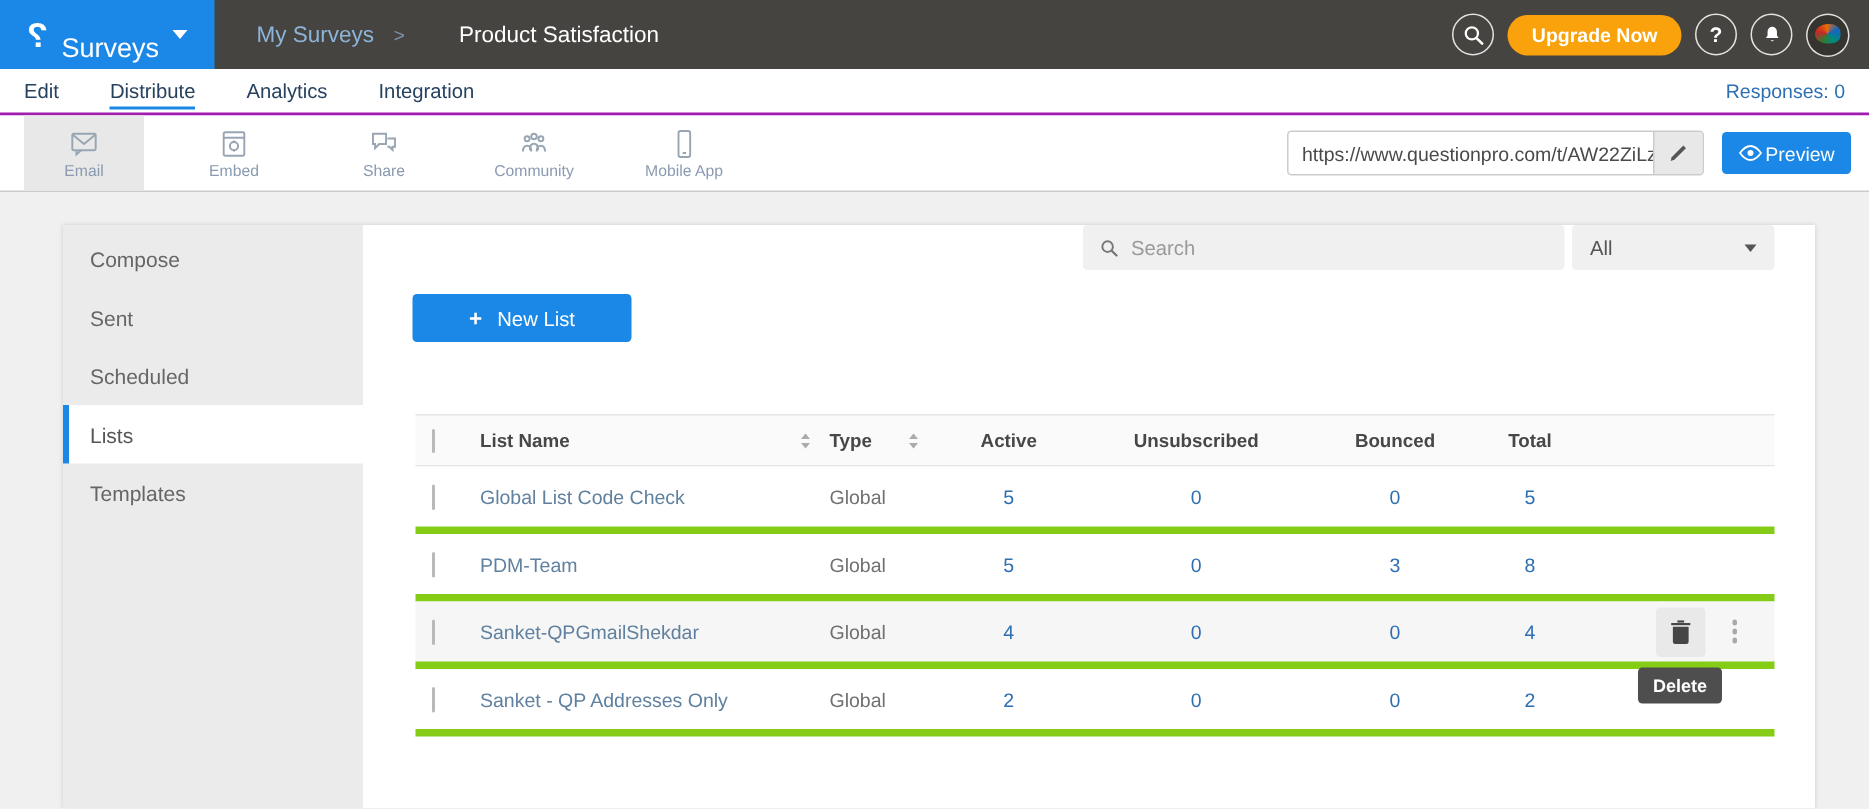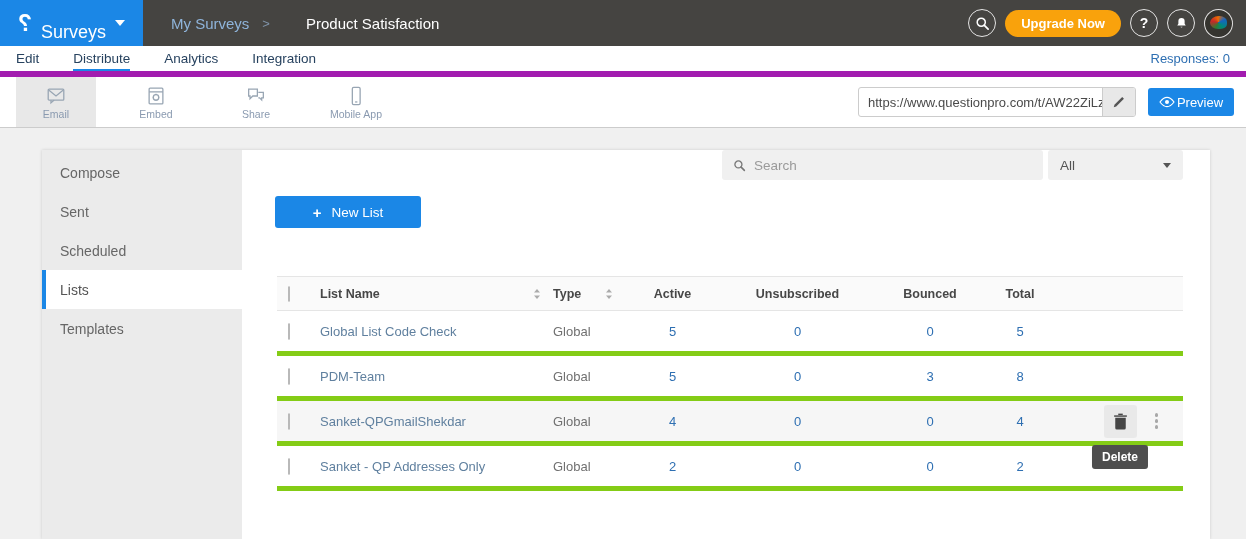--- a/index.html
+++ b/index.html
@@ -23,21 +23,21 @@
     display:flex; align-items:center; justify-content:center; color:#fff; font-size:14px;
     font-weight:bold; cursor:pointer; flex:none; }
   .upgrade { height:27px; border-radius:14px; background:#f9a20c; color:#fff; font-weight:bold;
     font-size:13px; padding:0 16px; display:flex; align-items:center; cursor:pointer; }
   .avatar { width:29px; height:29px; border-radius:50%; border:1.5px solid rgba(255,255,255,.85);
     background:#35342f; position:relative; overflow:hidden; cursor:pointer; }
   .avatar i { position:absolute; left:5px; top:6px; width:17px; height:13px; border-radius:60% 50% 45% 55%;
     background:conic-gradient(from 210deg,#2e7d32,#c62828,#ef6c00,#1565c0,#00897b,#2e7d32); }
 
   
-  .nav { height:31px; background:#fff; border-bottom:6px solid #a21caf; display:flex;
+  .nav { height:31px; background:#fff; border-bottom:2px solid #a21caf; display:flex;
     align-items:center; padding:0 16px; }
   .nav-tab { font-size:13.5px; color:#27425f; margin-right:34px; padding:4px 0 3px; cursor:pointer;
     border-bottom:2px solid transparent; }
   .nav-tab.active { border-bottom-color:#1b87e6; }
   .responses { margin-left:auto; color:#2e6fb2; font-size:13px; }
 
   
   .toolbar { height:51px; background:#fff; border-bottom:1px solid #ccc; display:flex; align-items:stretch; }
   .channels { display:flex; margin-left:16px; }
   .channel { width:80px; margin-right:20px; display:flex; flex-direction:column; align-items:center;
@@ -178,20 +178,31 @@
     </div>
     <div class="channel">
       <svg width="22" height="22" viewBox="0 0 24 24">
         <path d="M4 4.5h9.5v7.5H8.5l-3 3v-3H4z"></path>
         <path d="M14.5 8h5.5v6h-1.8v2.3L15.9 14h-1.4"></path>
       </svg>
       <span class="channel-label">Share</span>
     </div>
     <div class="channel">
       <svg width="22" height="22" viewBox="0 0 24 24">
+        <circle cx="7" cy="8.2" r="1.8"></circle>
+          <circle cx="12" cy="6.6" r="2"></circle>
+          <circle cx="17" cy="8.2" r="1.8"></circle>
+        <path d="M4 17.5c0-2.6 1.3-4.2 3-4.2s3 1.6 3 4.2"></path>
+        <path d="M9 16.5c0-3 1.3-4.7 3-4.7s3 1.7 3 4.7"></path>
+        <path d="M14 17.5c0-2.6 1.3-4.2 3-4.2s3 1.6 3 4.2"></path>
+      </svg>
+      <span class="channel-label">Community</span>
+    </div>
+    <div class="channel">
+      <svg width="22" height="22" viewBox="0 0 24 24">
         <rect x="8" y="2.5" width="8.5" height="19" rx="1.5"></rect>
         <line x1="11" y1="18.5" x2="13.5" y2="18.5"></line>
       </svg>
       <span class="channel-label">Mobile App</span>
     </div>
   </div>
   <div class="toolbar-right">
     <div class="url-box">
       <span class="url-text">https://www.questionpro.com/t/AW22ZiLz6</span>
       <span class="url-edit">

